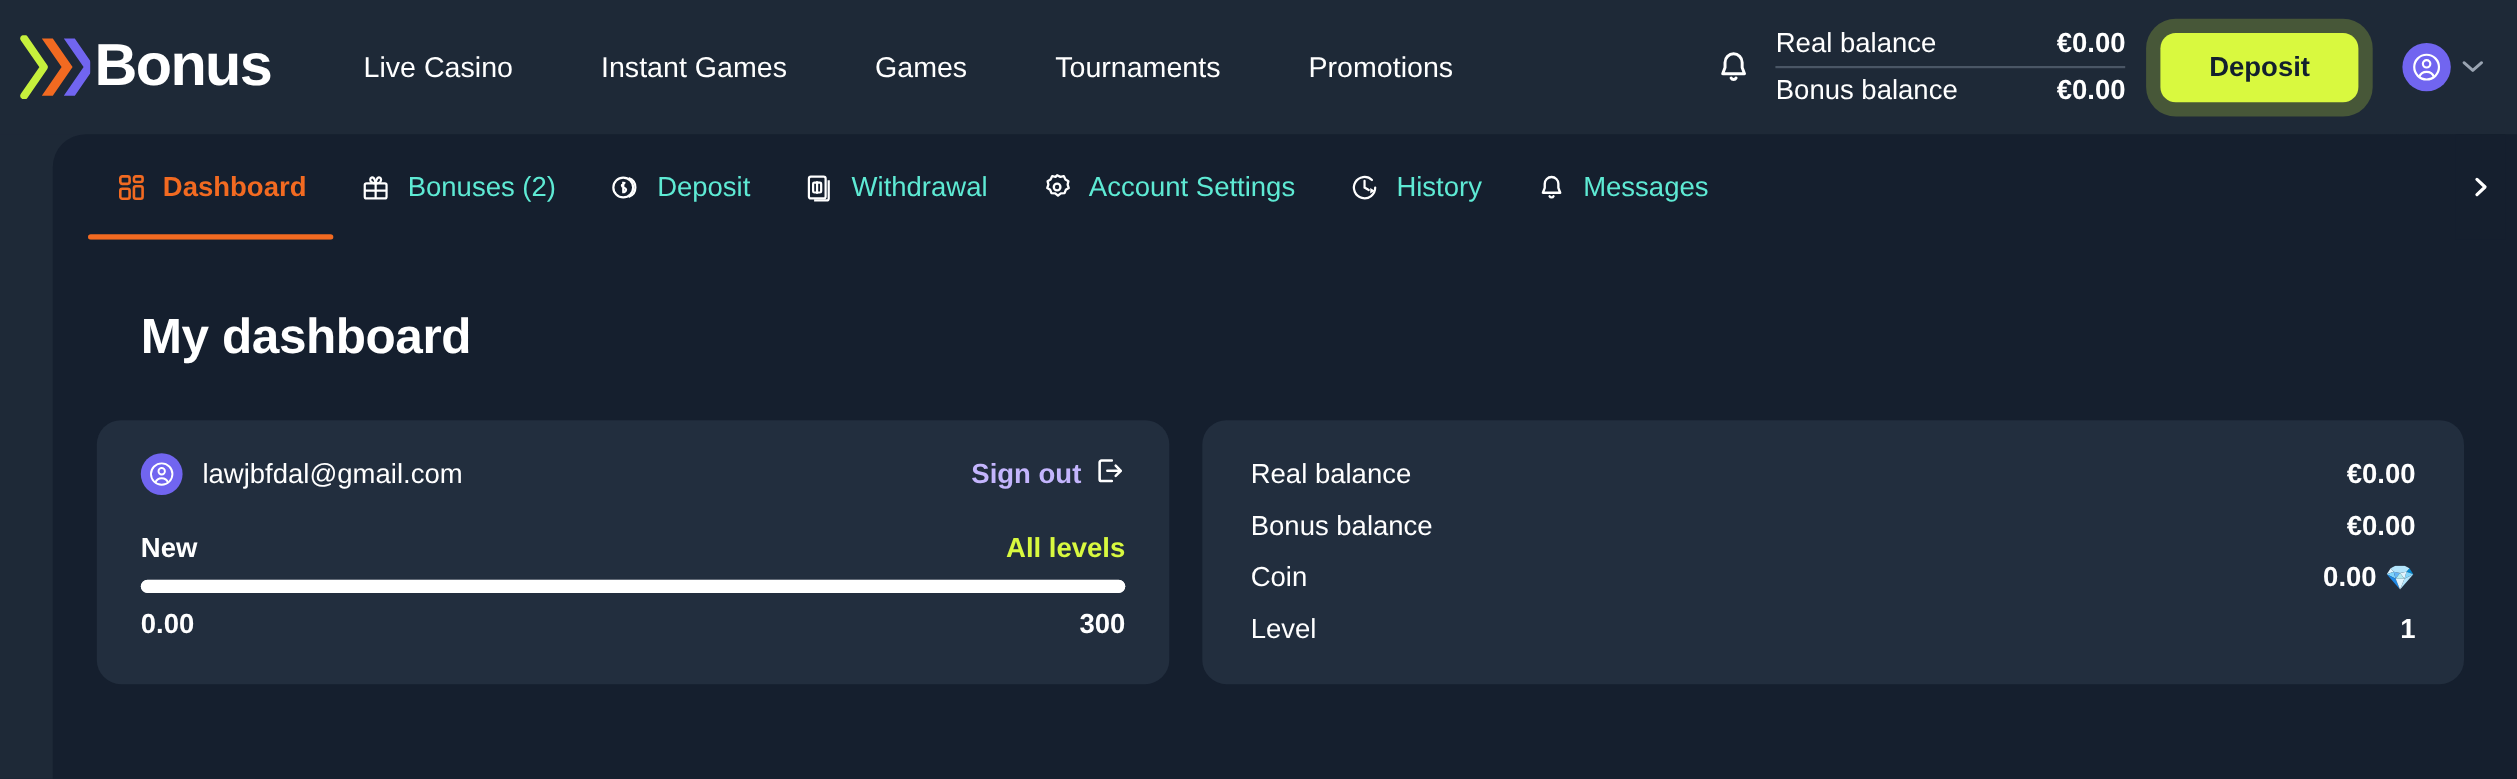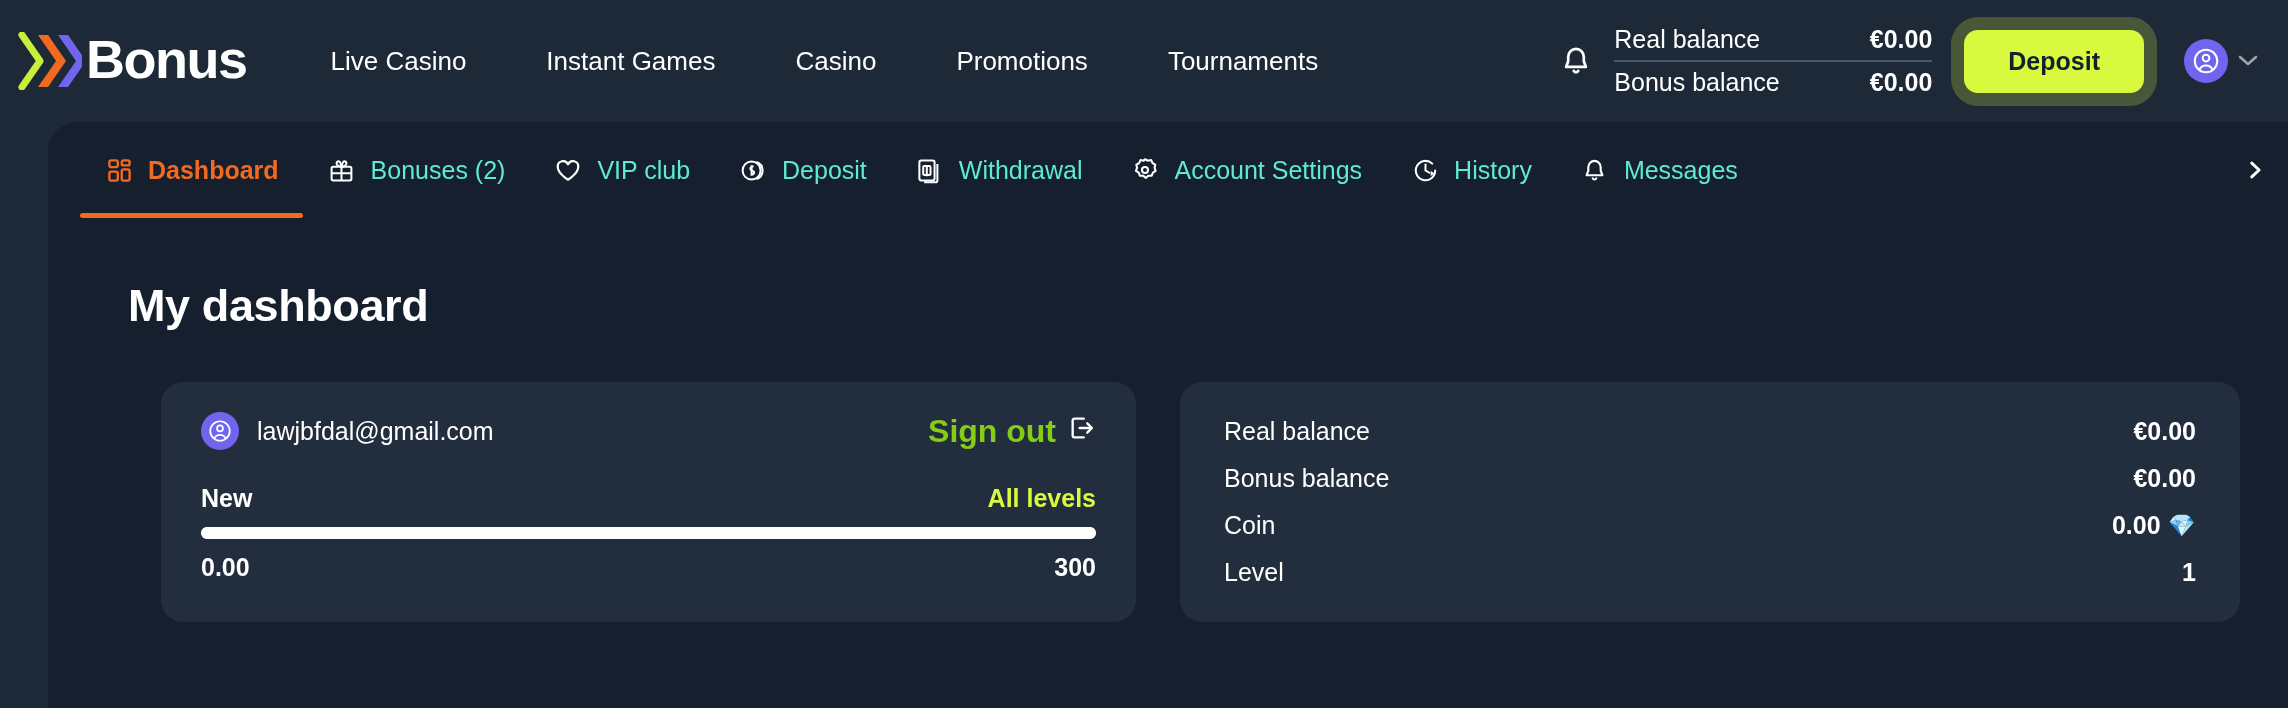--- a/index.html
+++ b/index.html
@@ -251,22 +251,22 @@
   .page-title {
     font-size: 45px;
     font-weight: bold;
     color: #ffffff;
     margin: 62px 0 0 80px;
     letter-spacing: -0.4px;
   }
 
   .cards-row {
     display: flex;
-    gap: 44px;
-    margin: 50px 48px 0 113px;
+    gap: 30px;
+    margin: 50px 48px 0 40px;
     align-items: stretch;
   }
 
   .card {
     background: #222e3e;
     border-radius: 22px;
     padding: 30px 40px 34px 40px;
   }
 
   .card-profile { flex: 0 0 975px; }
@@ -298,23 +298,23 @@
 
   .profile-email {
     font-size: 25px;
     color: #ffffff;
   }
 
   .signout {
     display: flex;
     align-items: center;
     gap: 12px;
-    font-size: 32px;
+    font-size: 25px;
     font-weight: bold;
-    color: #84cc16;
+    color: #c4b5fd;
     cursor: pointer;
   }
 
   .level-head {
     display: flex;
     justify-content: space-between;
     align-items: center;
     margin-bottom: 14px;
   }
 
@@ -377,23 +377,23 @@
         <path d="M20 3 L38 29 L20 55 L30 55 L48 29 L30 3 Z" fill="#f26a21"></path>
         <path d="M40 3 L58 29 L40 55 L50 55 L68 29 L50 3 Z" fill="#7165f0"></path>
       </svg>
     </span>
     <span class="logo-text">Bonus</span>
   </div>
 
   <nav class="mainnav">
     <a>Live Casino</a>
     <a>Instant Games</a>
-    <a>Casino</a>
+    <a>Games</a>
+    <a>Tournaments</a>
     <a>Promotions</a>
-    <a>Tournaments</a>
   </nav>
 
   <div class="header-right">
 
     <span class="bell-wrap">
       <svg width="34" height="36" viewBox="0 0 24 24" fill="none" stroke="#ffffff" stroke-width="1.9" stroke-linecap="round" stroke-linejoin="round">
         <path d="M12 3.5 a5.5 5.5 0 0 0-5.5 5.5 v3.2 L5 16.2 h14 l-1.5-4 V9 A5.5 5.5 0 0 0 12 3.5z"></path>
         <path d="M10.4 19 a1.8 1.8 0 0 0 3.2 0"></path>
       </svg>
     </span>
@@ -453,28 +453,20 @@
             <rect x="3.2" y="8.6" width="17.6" height="12.2" rx="1.4"></rect>
             <path d="M3.2 14.5 H20.8 M12 8.6 V20.8"></path>
             <path d="M12 8.6 C10.2 8.6 7.6 7.6 7.6 5.6 C7.6 3.9 9.4 3.3 10.5 4.4 C11.4 5.3 12 8.6 12 8.6z"></path>
             <path d="M12 8.6 C13.8 8.6 16.4 7.6 16.4 5.6 C16.4 3.9 14.6 3.3 13.5 4.4 C12.6 5.3 12 8.6 12 8.6z"></path>
           </svg>
         </span>
         <span>Bonuses (2)</span>
       </div>
 
 
-      <div class="tab">
-        <span class="ticon">
-          <svg width="28" height="28" viewBox="0 0 24 24" fill="none" stroke="#ffffff" stroke-width="1.9" stroke-linejoin="round">
-            <path d="M12 20.3 C12 20.3 3.2 15 3.2 9.2 A4.6 4.6 0 0 1 12 7.1 A4.6 4.6 0 0 1 20.8 9.2 C20.8 15 12 20.3 12 20.3z"></path>
-          </svg>
-        </span>
-        <span>VIP club</span>
-      </div>
 
       <div class="tab">
         <span class="ticon">
           <svg width="27" height="27" viewBox="0 0 24 24" fill="none" stroke="#ffffff" stroke-width="1.8">
             <circle cx="10.3" cy="12" r="8"></circle>
             <path d="M14.6 4.4 a8 8 0 0 1 0 15.2"></path>
             <path d="M12 8.6 a2.1 2.1 0 0 0-2.8 1.8 c0 2 3.4 1.4 3.4 3.3 a2.1 2.1 0 0 1-3 1.7 M10.3 7.4 v9.2"></path>
           </svg>
         </span>
         <span>Deposit</span>

